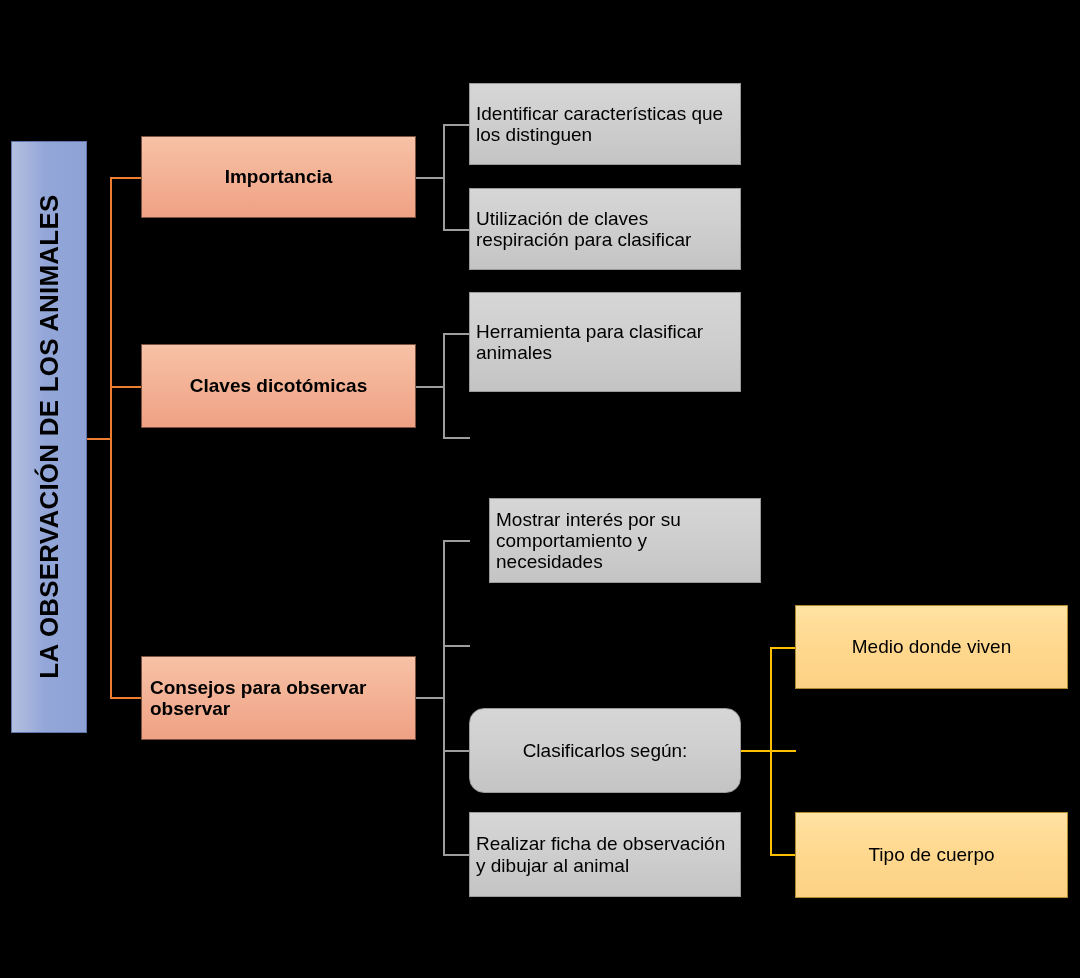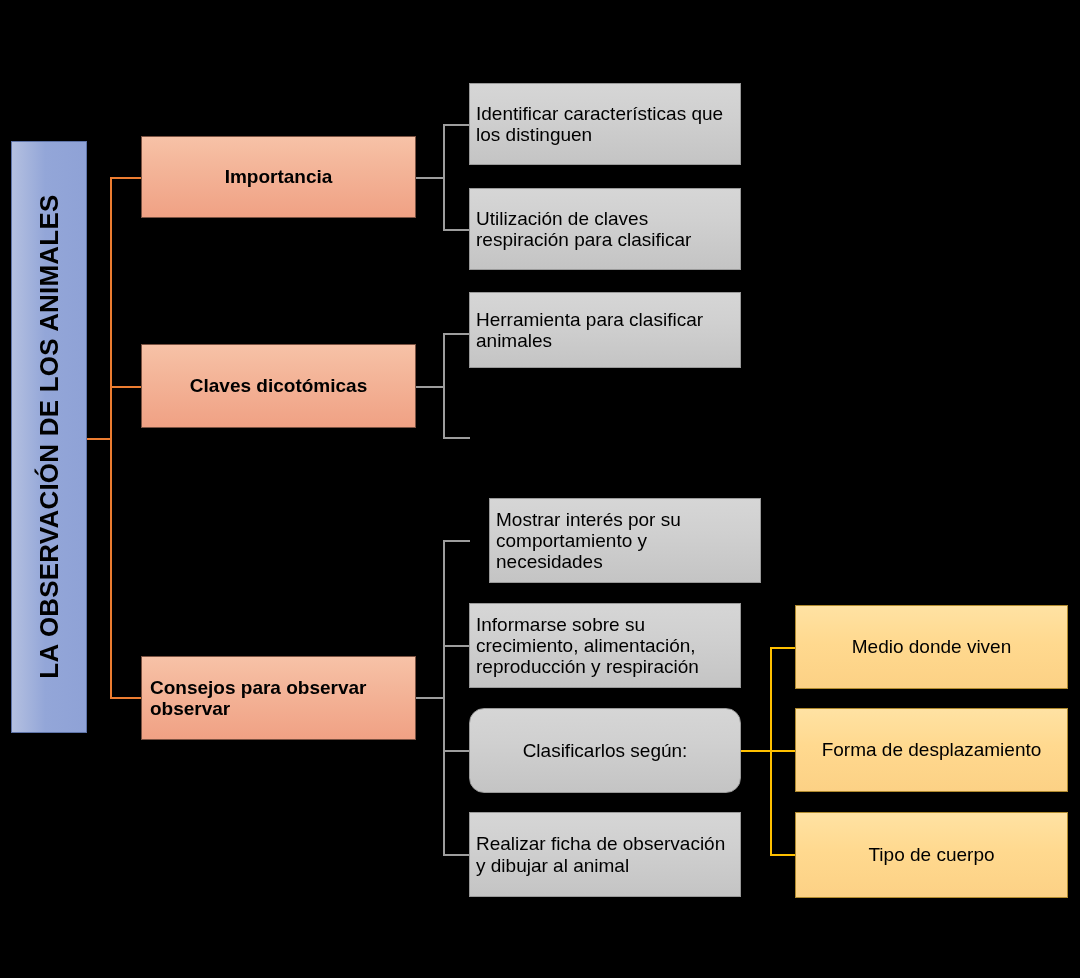--- a/index.html
+++ b/index.html
@@ -67,21 +67,21 @@
   .node.gray {
     left: 469px;
     width: 272px;
     border: 1px solid #9a9a9a;
     background: linear-gradient(to bottom, #d6d6d6 0%, #d0d0d0 40%, #c4c4c4 100%);
     font-size: 19px;
     padding: 0 6px;
   }
   .node.gray.g1 { top: 83px;  height: 82px; }
   .node.gray.g2 { top: 188px; height: 82px; }
-  .node.gray.g3 { top: 292px; height: 76px; }
+  .node.gray.g3 { top: 292px; height: 100px; }
   .node.gray.g4 { top: 396px; height: 82px; }
   .node.gray.g5 { top: 498px; height: 85px; margin-left: 20px; }
   .node.gray.g6 { top: 603px; height: 85px; }
   .node.gray.g7 { top: 708px; height: 85px; border-radius: 15px; }
   .node.gray.g8 { top: 812px; height: 85px; }
 
   
   .node.yellow {
     left: 795px;
     width: 273px;
@@ -158,33 +158,27 @@
   </div>
   <div class="node gray g2">
     <span>Utilización de claves respiración para clasificar</span>
   </div>
   <div class="node gray g3">
     <span>Herramienta para clasificar animales</span>
   </div>
   <div class="node gray g5">
     <span>Mostrar interés por su comportamiento y necesidades</span>
   </div>
-  <div class="node gray g6">
-    <span>Informarse sobre su crecimiento, alimentación, reproducción y respiración</span>
-  </div>
   <div class="node gray g7">
     <span>Clasificarlos según:</span>
   </div>
   <div class="node gray g8">
     <span>Realizar ficha de observación y dibujar al animal</span>
   </div>
 
   <div class="node yellow y1">
     <span>Medio donde viven</span>
   </div>
-  <div class="node yellow y2">
-    <span>Forma de desplazamiento</span>
-  </div>
   <div class="node yellow y3">
     <span>Tipo de cuerpo</span>
   </div>
 
 </div>
 
 </body></html>

